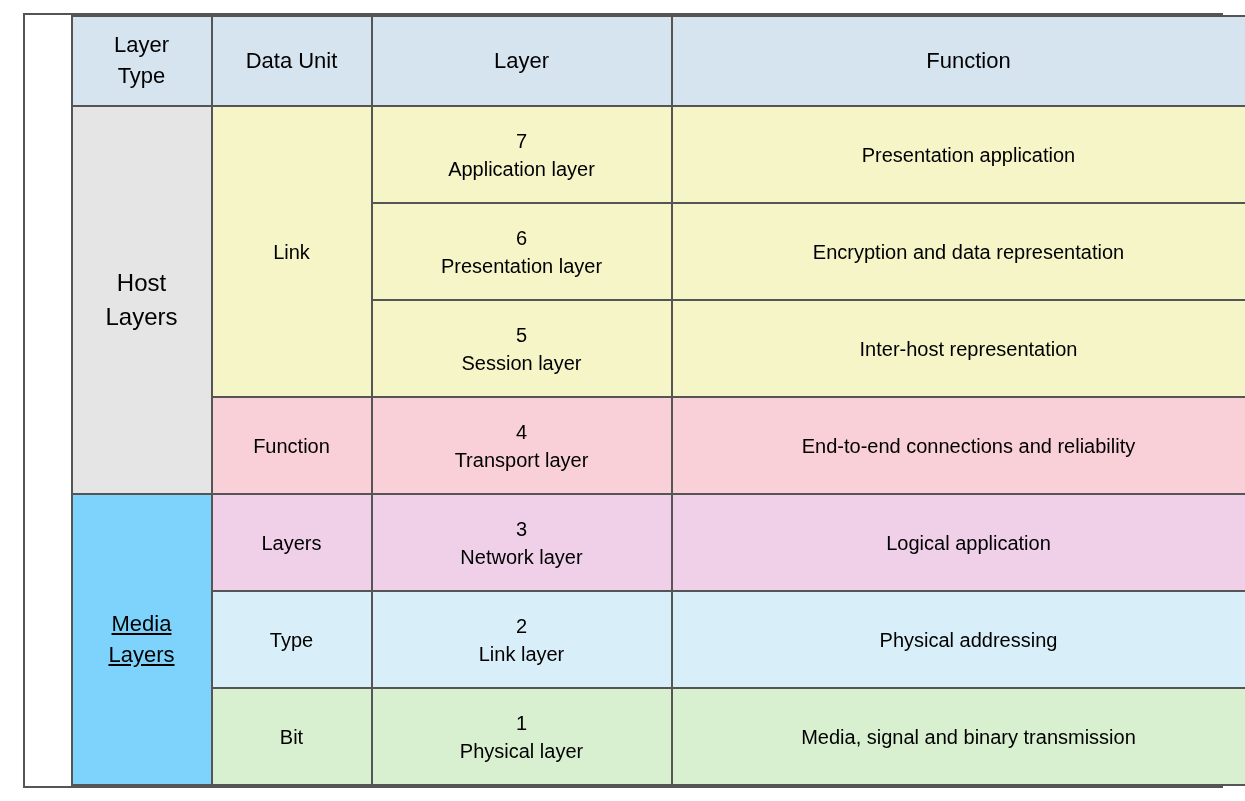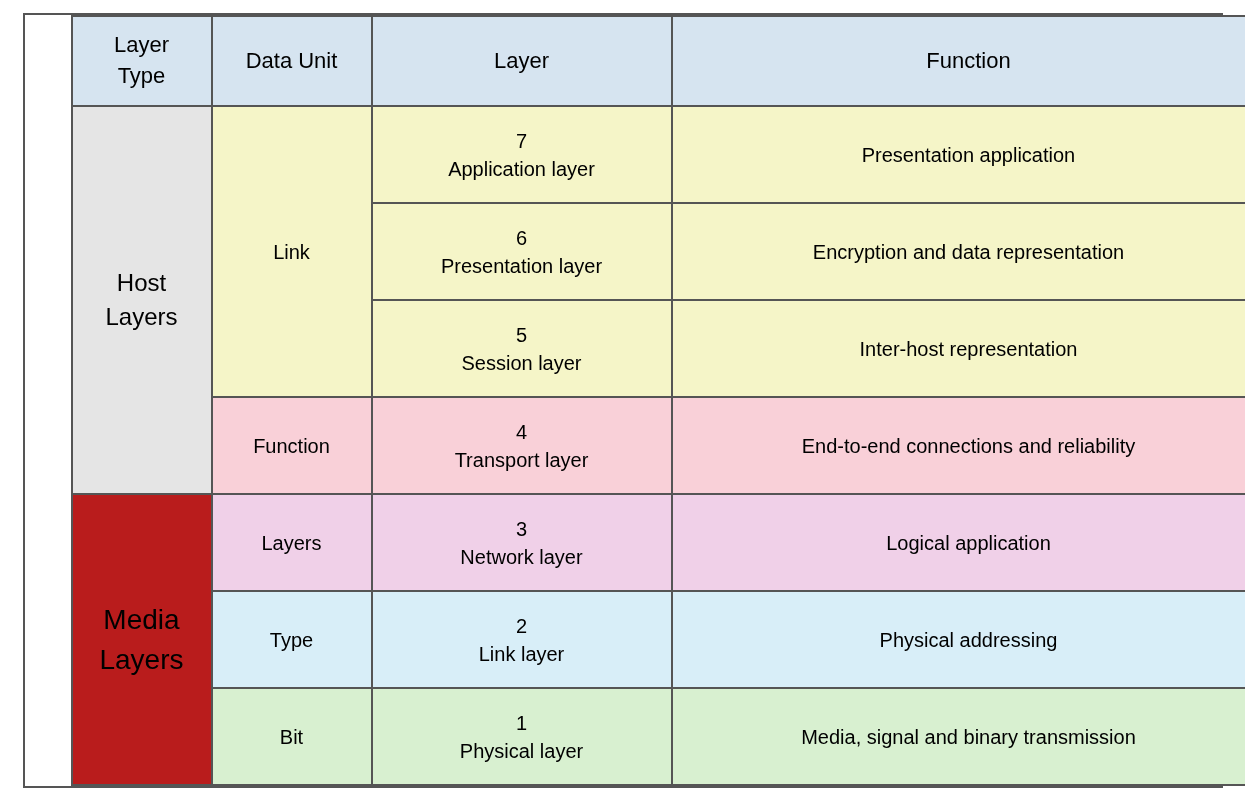--- a/index.html
+++ b/index.html
@@ -49,22 +49,23 @@
     .col-layer {
       width: 300px;
     }
     
     .host-layers-cell {
       background-color: #e5e5e5;
       font-size: 24px;
     }
     
     .media-layers-cell {
-      background-color: #b91c1c;
-      font-size: 28px;
+      background-color: #7dd3fc;
+      font-size: 22px;
+      text-decoration: underline;
     }
     
     .bg-yellow {
       background-color: #f5f5c8;
     }
     
     .bg-pink {
       background-color: #f9d0d8;
     }
     

